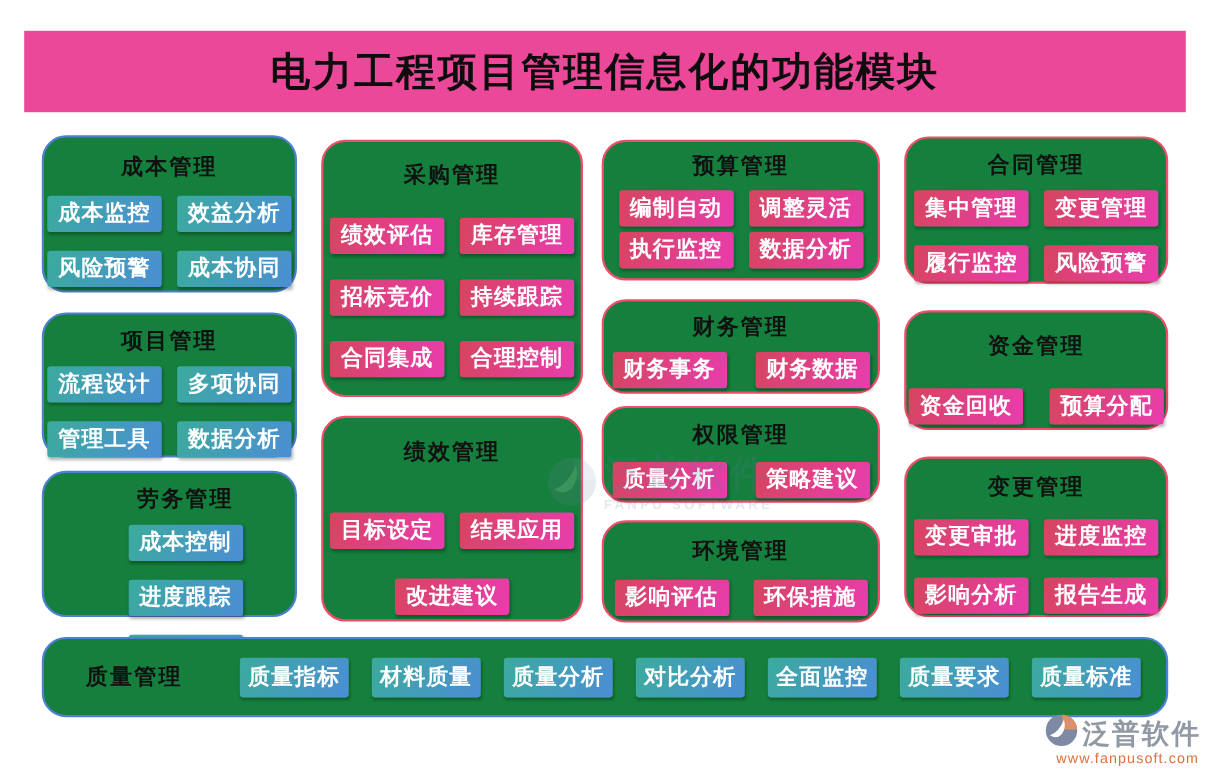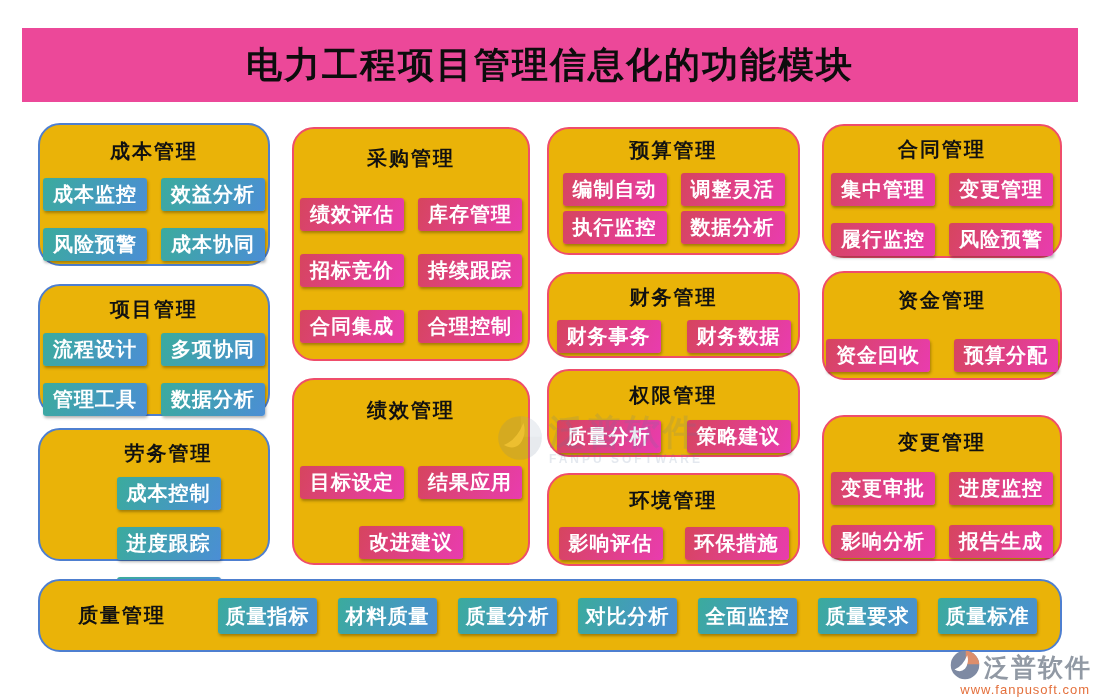--- a/index.html
+++ b/index.html
@@ -11,21 +11,21 @@
   
   .header{
     position:absolute;left:22px;top:28px;width:1056px;height:74px;
     background:#ec4899;display:flex;align-items:center;justify-content:center;
   }
   .header h1{
     margin:0;font-size:36px;font-weight:bold;color:#0d0d0d;letter-spacing:2px;
   }
   
   .card{
-    position:absolute;background:#eab308;border-radius:22px;box-sizing:border-box;
+    position:absolute;background:#15803d;border-radius:22px;box-sizing:border-box;
     display:flex;flex-direction:column;align-items:center;
   }
   .card.blue{border:2px solid #4e7fd0;}
   .card.pink{border:2px solid #ef4d6b;}
   .card-title{
     margin:0;font-size:20px;font-weight:bold;color:#111111;letter-spacing:2px;
   }
   .btns{
     display:flex;flex-wrap:wrap;justify-content:center;
     column-gap:14px;row-gap:17px;width:100%;box-sizing:border-box;
@@ -56,21 +56,21 @@
   #card-budget      .card-title{margin-top:8px;}   #card-budget      .btns{margin-top:9px;row-gap:5px;}
   #card-finance    {left:547px;top:272px; width:253px; height:86px;}
   #card-finance     .card-title{margin-top:10px;}  #card-finance     .btns{margin-top:9px;column-gap:26px;}
   #card-permission {left:547px;top:369px; width:253px; height:88px;}
   #card-permission  .card-title{margin-top:11px;}  #card-permission  .btns{margin-top:11px;column-gap:26px;}
   #card-environment{left:547px;top:473px; width:253px; height:93px;}
   #card-environment .card-title{margin-top:12px;}  #card-environment .btns{margin-top:13px;column-gap:22px;}
 
   #card-contract   {left:822px;top:124px; width:240px; height:134px;}
   #card-contract    .card-title{margin-top:10px;}  #card-contract    .btns{margin-top:10px;}
-  #card-funds      {left:822px;top:271px; width:240px; height:109px;}
+  #card-funds      {left:822px;top:282px; width:240px; height:109px;justify-content:center;}
   #card-funds       .card-title{margin-top:14px;}  #card-funds       .btns{margin-top:25px;column-gap:24px;}
   #card-change     {left:822px;top:415px; width:240px; height:146px;}
   #card-change      .card-title{margin-top:12px;}  #card-change      .btns{margin-top:16px;row-gap:20px;}
 
   
   #card-quality{
     left:38px;top:579px;width:1024px;height:73px;
     flex-direction:row;align-items:center;justify-content:flex-start;
   }
   #card-quality .card-title{margin:0 0 0 38px;}

